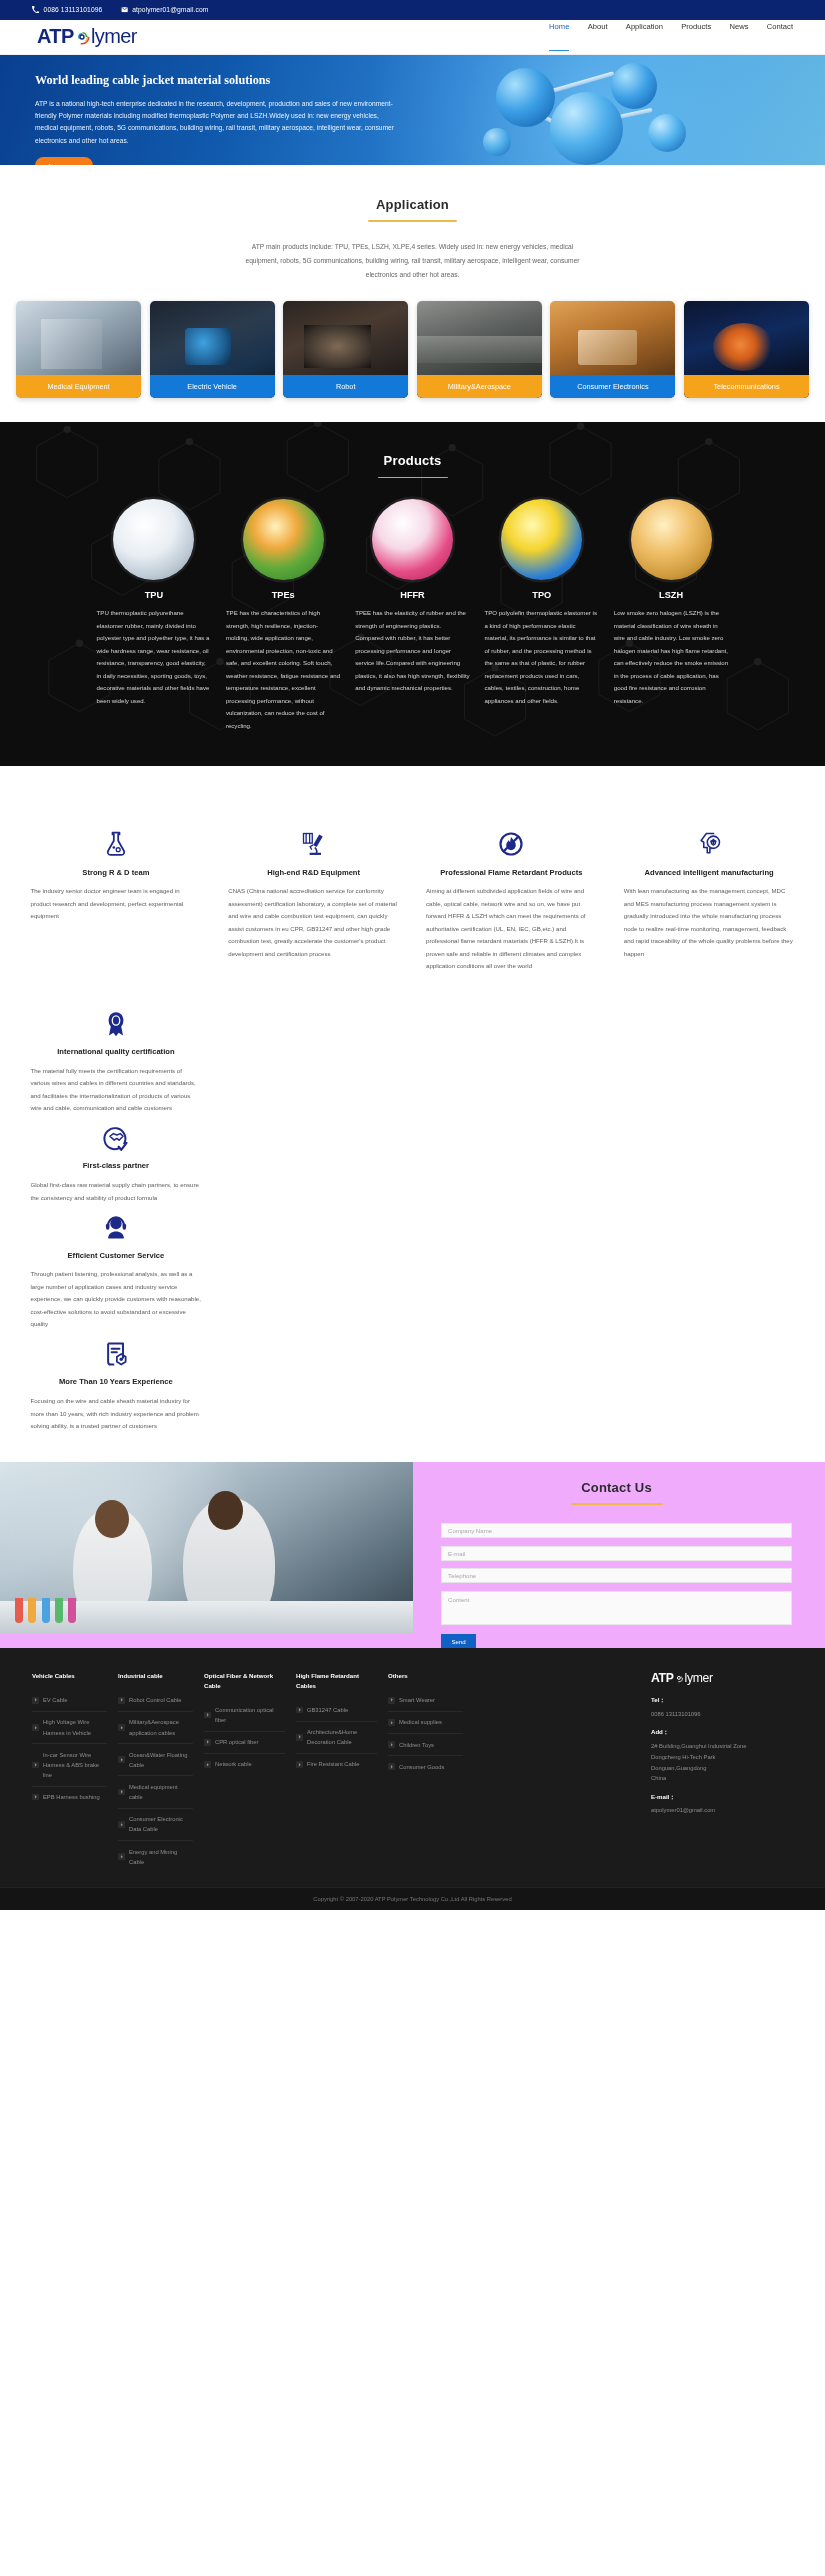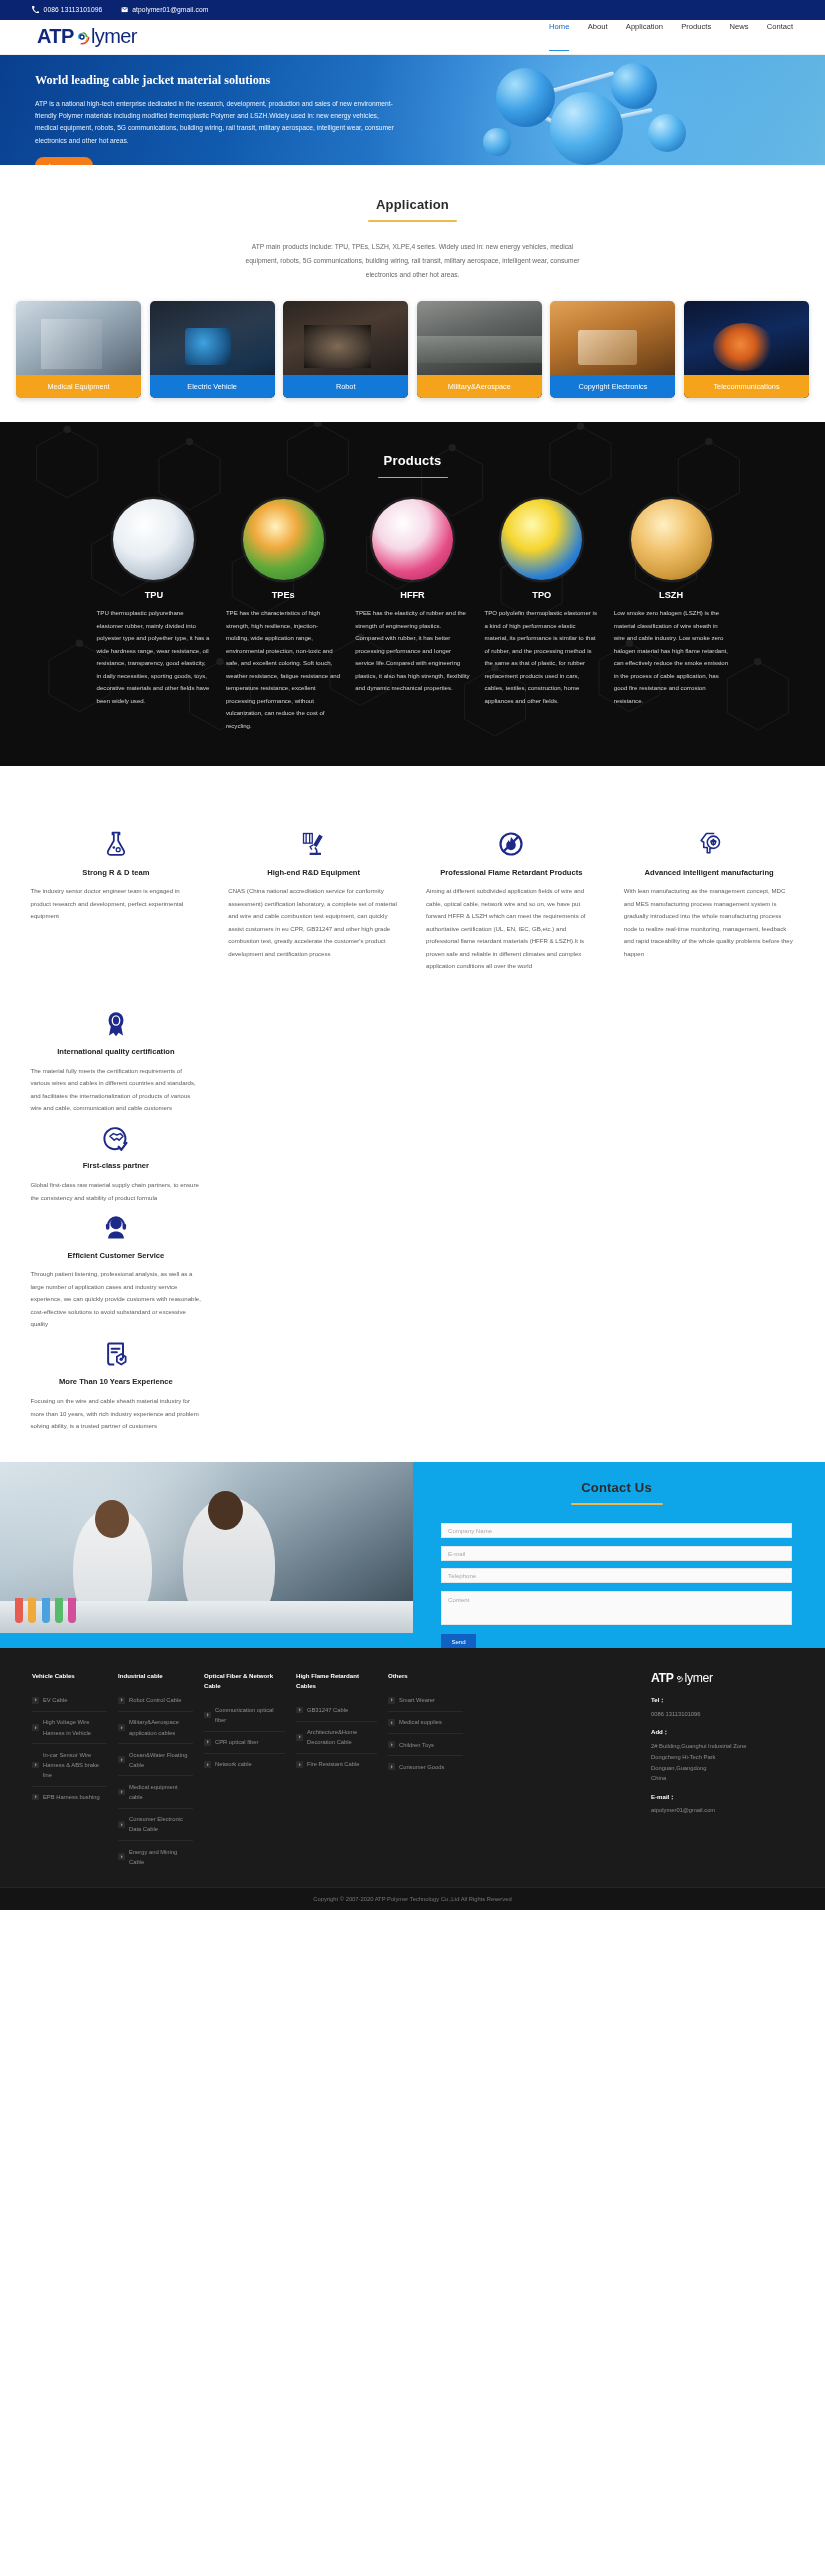--- a/index.html
+++ b/index.html
@@ -163,21 +163,21 @@
   .cta-text { color: #fff; font-size: 8px; font-style: italic; font-family: "Liberation Sans", sans-serif; }
   .cta-right { display: flex; align-items: center; gap: 8.6px; }
   .cta-phone {
     width: 19.6px; height: 19.6px; border-radius: 4.9px; background: #fff;
     display: flex; align-items: center; justify-content: center;
   }
   .cta-phone svg { width: 10.4px; height: 10.4px; fill: #0e2a76; }
   .cta-hotline { color: #fff; font-size: 8.3px; }
 
   
-  .contact { display: flex; background: #0ea5e9; }
+  .contact { display: flex; background: #f0abfc; }
   .contact-photo {
     width: 413px; height: 171px;
     background:
       radial-gradient(circle at 30% 45%, rgba(255,255,255,.35) 0%, rgba(255,255,255,0) 45%),
       linear-gradient(150deg,#d9e4ea 0%, #b9c9d3 28%, #8fa2ae 52%, #5b6e7b 78%, #33424c 100%);
     position: relative; overflow: hidden;
   }
   .contact-photo .fig {
     position: absolute; border-radius: 50% 50% 44% 44%;
   }
@@ -316,21 +316,21 @@
       <div class="app-card">
         <div class="app-photo p-rob"></div>
         <div class="app-label lbl-blue">Robot</div>
       </div>
       <div class="app-card">
         <div class="app-photo p-mil"></div>
         <div class="app-label lbl-orange">Military&amp;Aerospace</div>
       </div>
       <div class="app-card">
         <div class="app-photo p-con"></div>
-        <div class="app-label lbl-blue">Copyright Electronics</div>
+        <div class="app-label lbl-blue">Consumer Electronics</div>
       </div>
       <div class="app-card">
         <div class="app-photo p-tel"></div>
         <div class="app-label lbl-orange">Telecommunications</div>
       </div>
     </div>
   </div>
 
   <div class="products">
     <svg class="hexbg" viewBox="0 0 1350 600" preserveAspectRatio="none">

